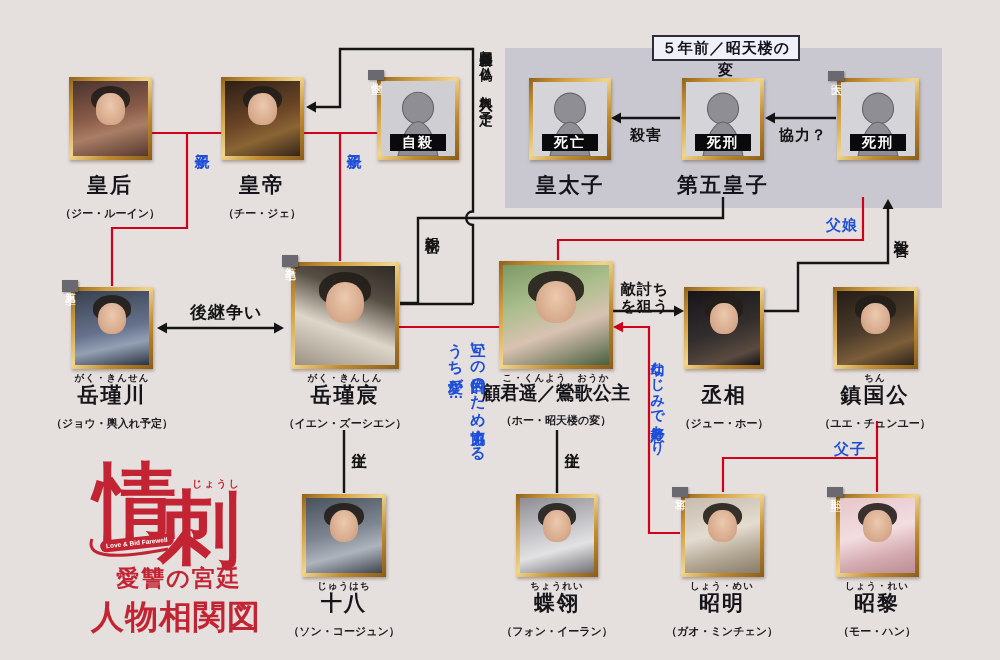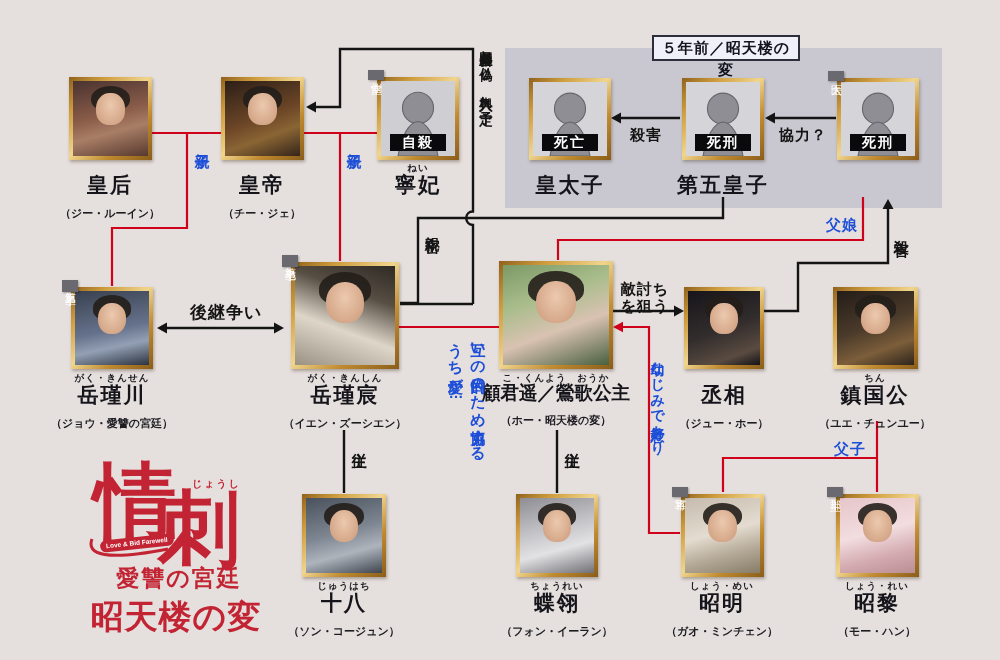--- a/index.html
+++ b/index.html
@@ -255,36 +255,32 @@
   <div class="nameblock" style="left:10px;top:162px">
     <div class="furigana"></div>
     <div class="pname">皇后</div>
     <div class="actor">（ジー・ルーイン）</div>
   </div>
   <div class="nameblock" style="left:162px;top:162px">
     <div class="furigana"></div>
     <div class="pname">皇帝</div>
     <div class="actor">（チー・ジェ）</div>
   </div>
-  <div class="nameblock" style="left:318px;top:162px">
-    <div class="furigana">ねい</div>
-    <div class="pname">寧妃</div>
-  </div>
   <div class="nameblock" style="left:470px;top:162px">
     <div class="furigana"></div>
     <div class="pname">皇太子</div>
   </div>
   <div class="nameblock" style="left:623px;top:162px">
     <div class="furigana"></div>
     <div class="pname">第五皇子</div>
   </div>
   <div class="nameblock" style="left:12px;top:372px">
     <div class="furigana">がく・きんせん</div>
     <div class="pname">岳瑾川</div>
-    <div class="actor">（ジョウ・愛讐の宮廷）</div>
+    <div class="actor">（ジョウ・輿入れ予定）</div>
   </div>
   <div class="nameblock" style="left:245px;top:372px">
     <div class="furigana">がく・きんしん</div>
     <div class="pname">岳瑾宸</div>
     <div class="actor">（イエン・ズーシエン）</div>
   </div>
   <div class="nameblock" style="left:456px;top:372px">
     <div class="furigana">こ・くんよう　おうか</div>
     <div class="pname small-name">顧君遥／鶯歌公主</div>
     <div class="actor">（ホー・昭天楼の変）</div>
@@ -338,16 +334,16 @@
 
   <div class="logo">
     <div class="logo-kanji logo-jou">情</div>
     <div class="logo-kanji logo-shi">刺</div>
     <div class="logo-furi">じょうし</div>
     <svg width="90" height="30" style="position:absolute;left:8px;top:78px">
       <path d="M4,6 C-2,22 18,28 80,16" stroke="#c32433" stroke-width="3" fill="none"></path>
     </svg>
     <div class="logo-ribbon">Love &amp; Bid Farewell</div>
     <div class="logo-sub">愛讐の宮廷</div>
-    <div class="logo-cap">昭天楼の変</div>
+    <div class="logo-cap">人物相関図</div>
   </div>
 
 </div>
 
 </body></html>

